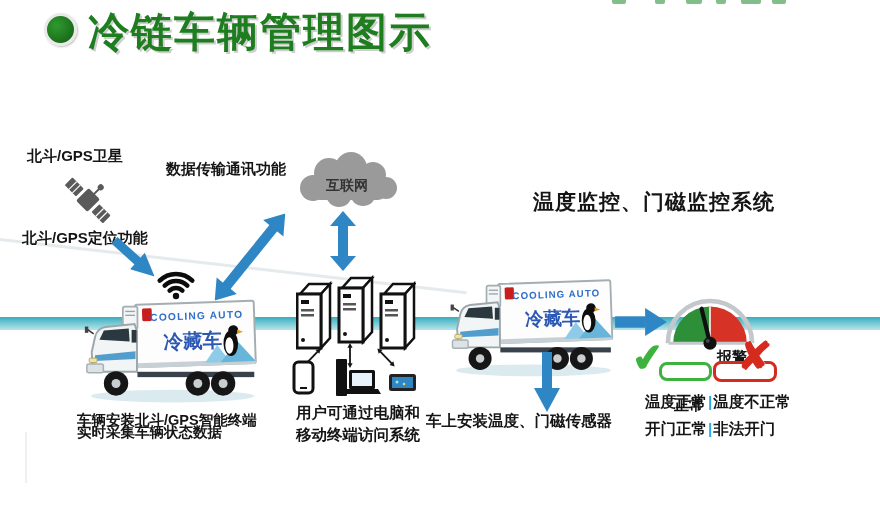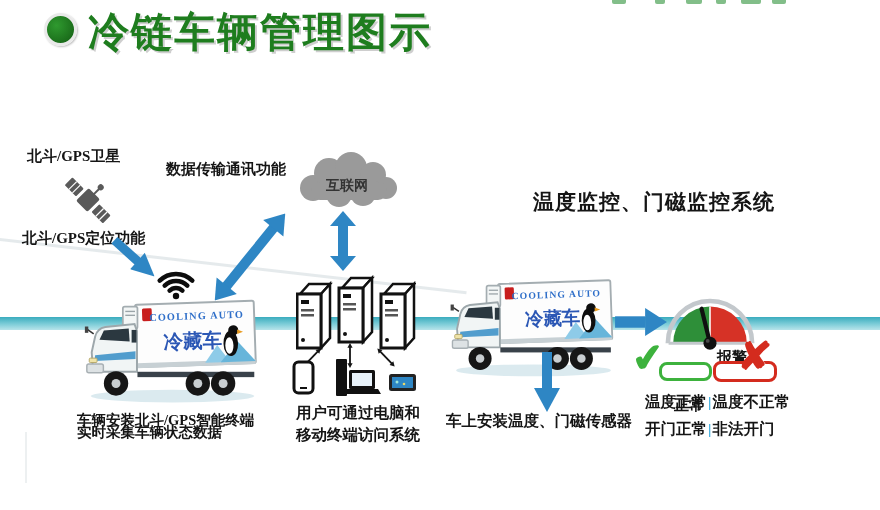--- a/index.html
+++ b/index.html
@@ -1,17 +1,17 @@
 <!DOCTYPE html>
 <html><head>
 <meta charset="utf-8">
 <style>
   html,body{margin:0;padding:0;background:#fff;}
   #stage{position:relative;width:880px;height:483px;background:#ffffff;overflow:hidden;
-         font-family:Liberation Serif, serif;}
+         font-family:Liberation Sans, sans-serif;}
   .abs{position:absolute;}
   .lbl{position:absolute;font-weight:bold;color:#151515;white-space:nowrap;}
   .sm{font-size:15px;}
   .cap{font-size:14.5px;line-height:22px;}
   
   .band{left:0;top:317px;width:880px;height:13px;z-index:0;
         background:linear-gradient(to bottom,#3aacbe,#7ecdd8 55%,#b8e4ea);}
   .swoosh{left:-12px;top:264px;width:480px;height:3px;background:#e0e6e9;opacity:.85;
           transform:rotate(6.5deg);z-index:0;}
   .vline{left:25px;top:432px;width:2px;height:78px;background:#edf0f1;z-index:0;}
@@ -260,21 +260,21 @@
 
   <svg class="abs" style="left:615px;top:308px;" width="52" height="28" viewBox="0 0 50 27">
     <rect x="0" y="8" width="29" height="11" fill="#2e86c4"></rect>
     <polygon points="29,0 50,13.5 29,27" fill="#2e86c4"></polygon>
   </svg>
   <svg class="abs" style="left:533px;top:352px;" width="28" height="62" viewBox="0 0 28 62">
     <rect x="9" y="0" width="10" height="36" fill="#2e86c4"></rect>
     <polygon points="1,36 27,36 14,60" fill="#2e86c4"></polygon>
   </svg>
 
-  <div class="lbl" style="left:446px;top:411px;font-size:15.5px;">车上安装温度、门磁传感器</div>
+  <div class="lbl" style="left:426px;top:411px;font-size:15.5px;">车上安装温度、门磁传感器</div>
 
   <svg class="abs" style="left:664px;top:294px;" width="92" height="57" viewBox="0 0 120 74">
     <path d="M5,64 A55,55 0 0 1 115,64" fill="none" stroke="#c3c8cc" stroke-width="6"></path>
     <path d="M60,64 L12,64 A48,48 0 0 1 60,16 Z" fill="#2e8f39"></path>
     <path d="M60,64 L60,16 A48,48 0 0 1 108,64 Z" fill="#d63226"></path>
     <line x1="60" y1="16" x2="60" y2="64" stroke="#fff" stroke-width="2"></line>
     <line x1="6" y1="64" x2="114" y2="64" stroke="#c3c8cc" stroke-width="4"></line>
     <line x1="60" y1="64" x2="49" y2="19" stroke="#101010" stroke-width="5.5" stroke-linecap="round"></line>
     <circle cx="60" cy="64" r="8.5" fill="#101010"></circle>
     <circle cx="57" cy="61" r="2.5" fill="#4a4a4a"></circle>

